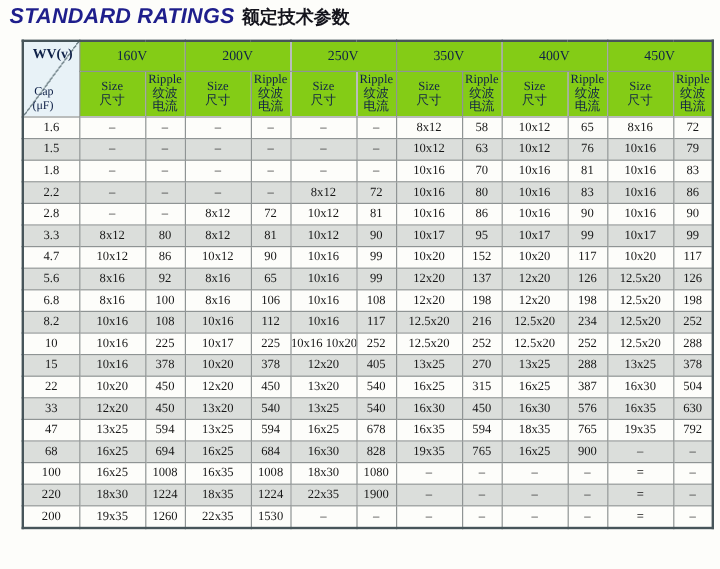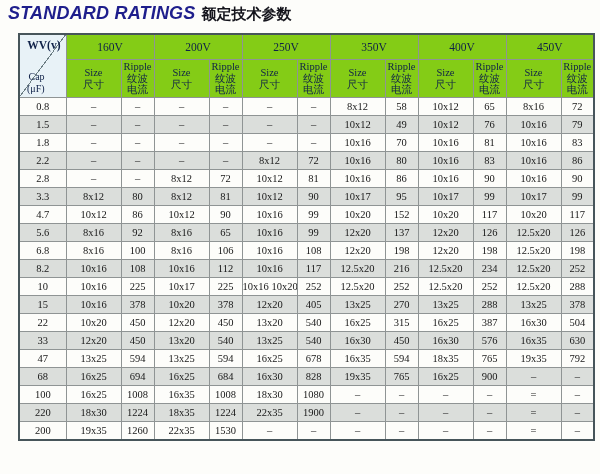--- a/index.html
+++ b/index.html
@@ -158,21 +158,21 @@
           </th>
           <th>
             <div>Ripple</div>
             <div>纹波</div>
             <div>电流</div>
           </th>
         </tr>
     </thead>
     <tbody>
         <tr>
-          <td class="cap">0.8</td>
+          <td class="cap">1.6</td>
           <td>–</td>
           <td>–</td>
           <td>–</td>
           <td>–</td>
           <td>–</td>
           <td>–</td>
           <td>8x12</td>
           <td>58</td>
           <td>10x12</td>
           <td>65</td>
@@ -181,21 +181,21 @@
         </tr>
         <tr>
           <td class="cap">1.5</td>
           <td>–</td>
           <td>–</td>
           <td>–</td>
           <td>–</td>
           <td>–</td>
           <td>–</td>
           <td>10x12</td>
-          <td>49</td>
+          <td>63</td>
           <td>10x12</td>
           <td>76</td>
           <td>10x16</td>
           <td>79</td>
         </tr>
         <tr>
           <td class="cap">1.8</td>
           <td>–</td>
           <td>–</td>
           <td>–</td>

